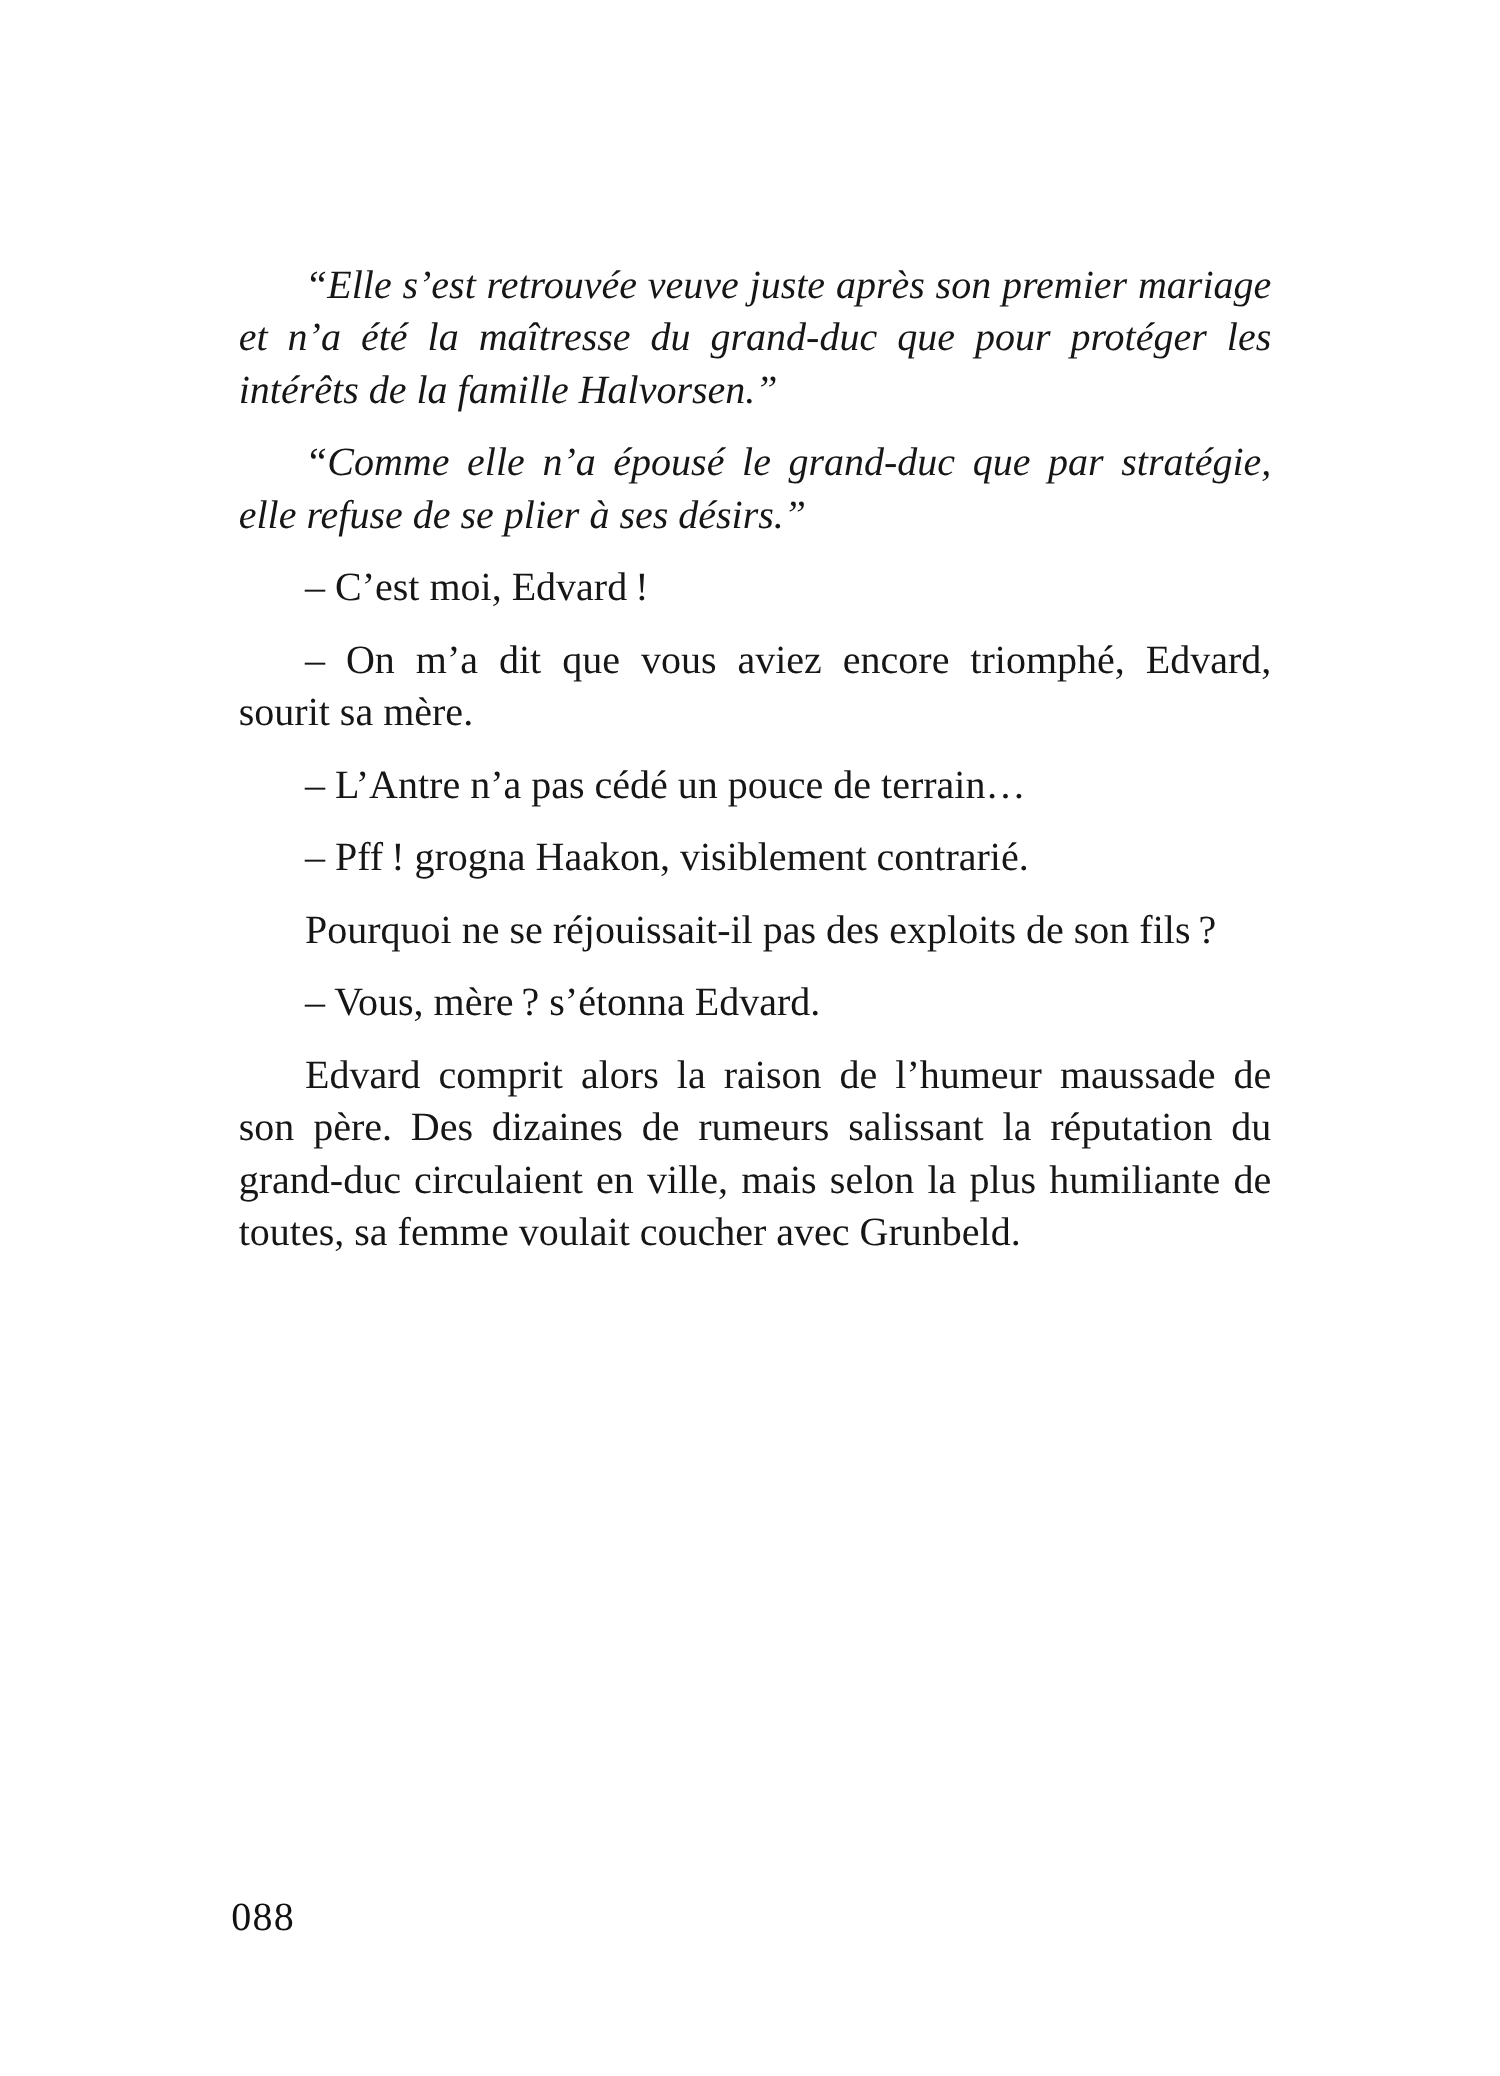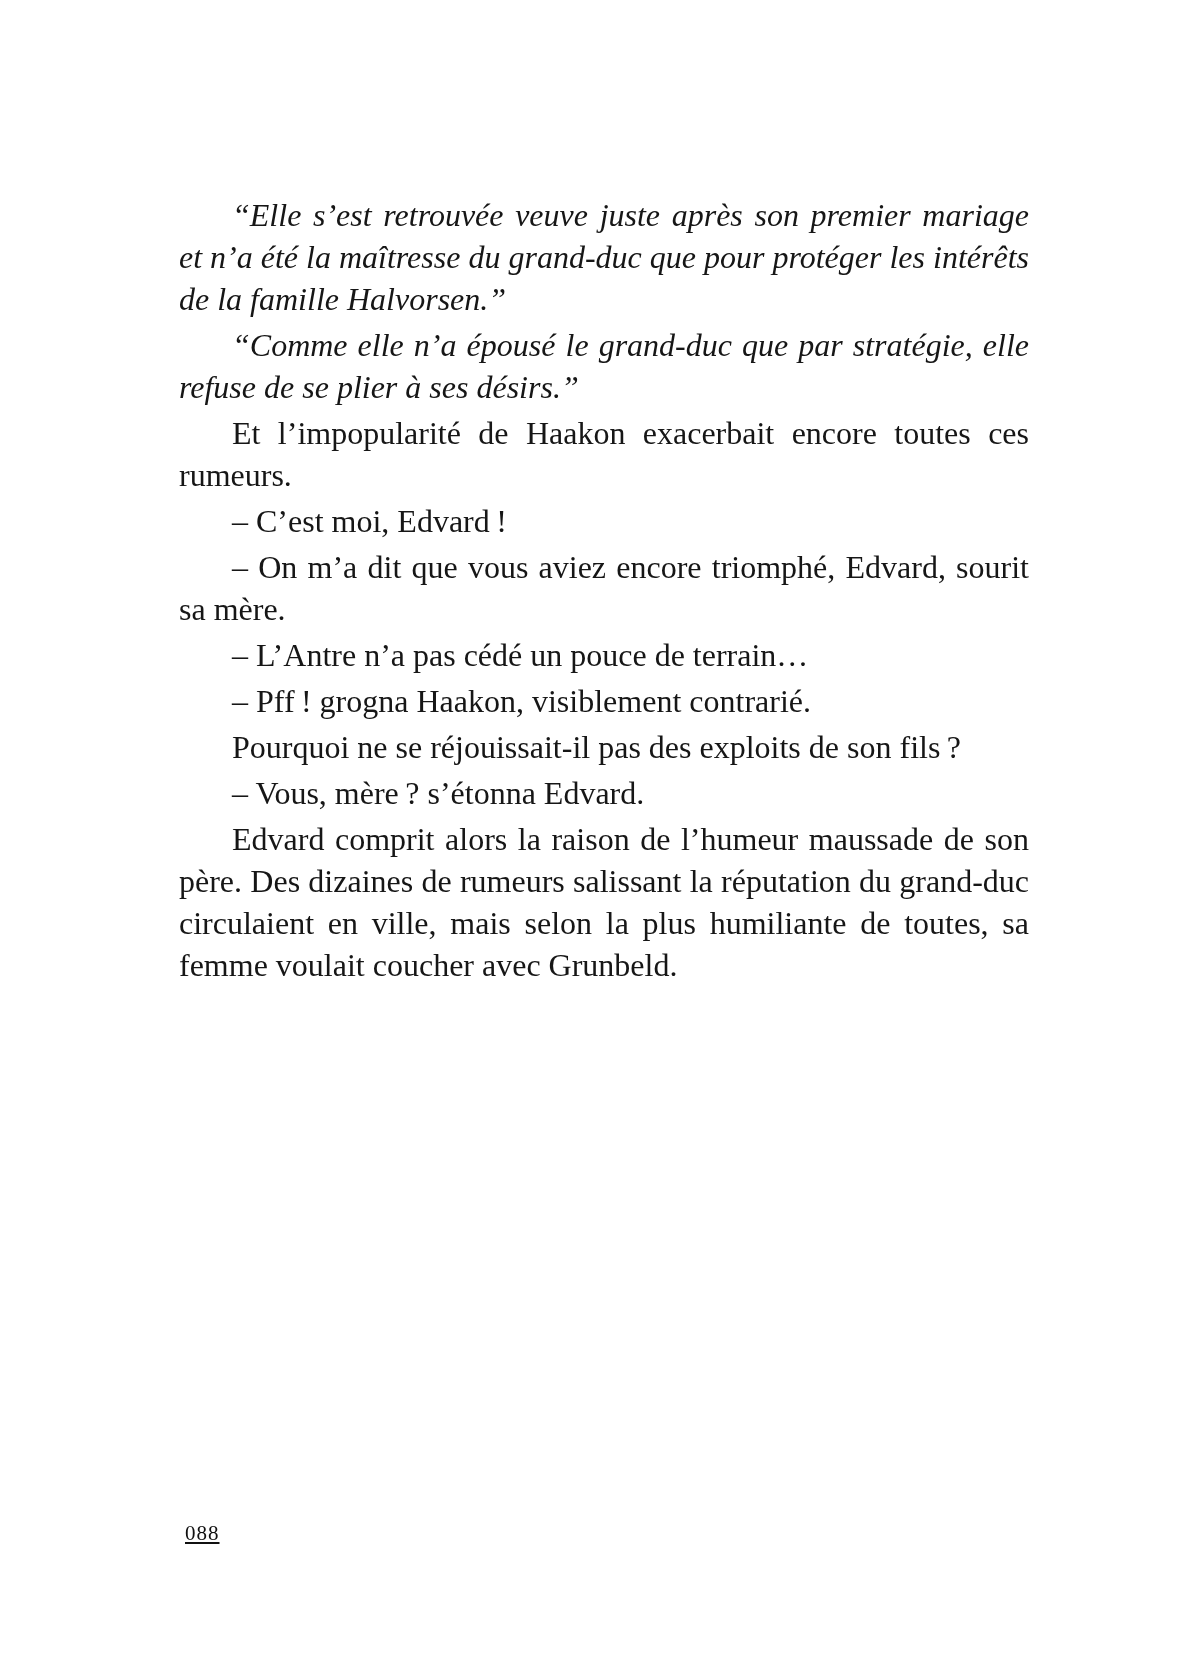--- a/index.html
+++ b/index.html
@@ -20,46 +20,44 @@
     left: 175px;
     top: 190px;
     width: 858px;
     font-size: 32px;
     line-height: 42px;
     color: #161616;
     text-align: justify;
     hyphens: none;
   }
   .text-block p {
-    margin: 4px;
+    margin: 16px;
     padding: 0;
     text-indent: 53px;
   }
   .text-block p.italic {
     font-style: italic;
   }
   .page-number {
     position: absolute;
     left: 185px;
     top: 1518px;
-    font-size: 21px;
+    font-size: 32px;
     line-height: 30px;
     color: #111111;
     letter-spacing: 1px;
-    text-decoration: underline;
   }
 </style>
 </head>
 <body style="background: rgb(255, 255, 255);">
 
 <div class="page" style="background: rgb(255, 255, 255);">
   <main class="text-block" style="color: rgb(22, 22, 22);">
       <p class="italic">“Elle s’est retrouvée veuve juste après son premier mariage et n’a été la maîtresse du grand-duc que pour protéger les intérêts de la famille Halvorsen.”</p>
       <p class="italic">“Comme elle n’a épousé le grand-duc que par stratégie, elle refuse de se plier à ses désirs.”</p>
-      <p>Et l’impopularité de Haakon exacerbait encore toutes ces rumeurs.</p>
       <p>– C’est moi, Edvard !</p>
       <p>– On m’a dit que vous aviez encore triomphé, Edvard, sourit sa mère.</p>
       <p>– L’Antre n’a pas cédé un pouce de terrain…</p>
       <p>– Pff ! grogna Haakon, visiblement contrarié.</p>
       <p>Pourquoi ne se réjouissait-il pas des exploits de son fils ?</p>
       <p>– Vous, mère ? s’étonna Edvard.</p>
       <p>Edvard comprit alors la raison de l’humeur maussade de son père. Des dizaines de rumeurs salissant la réputation du grand-duc circulaient en ville, mais selon la plus humiliante de toutes, sa femme voulait coucher avec Grunbeld.</p>
     </main>
   <div class="page-number">088</div>
 </div>

